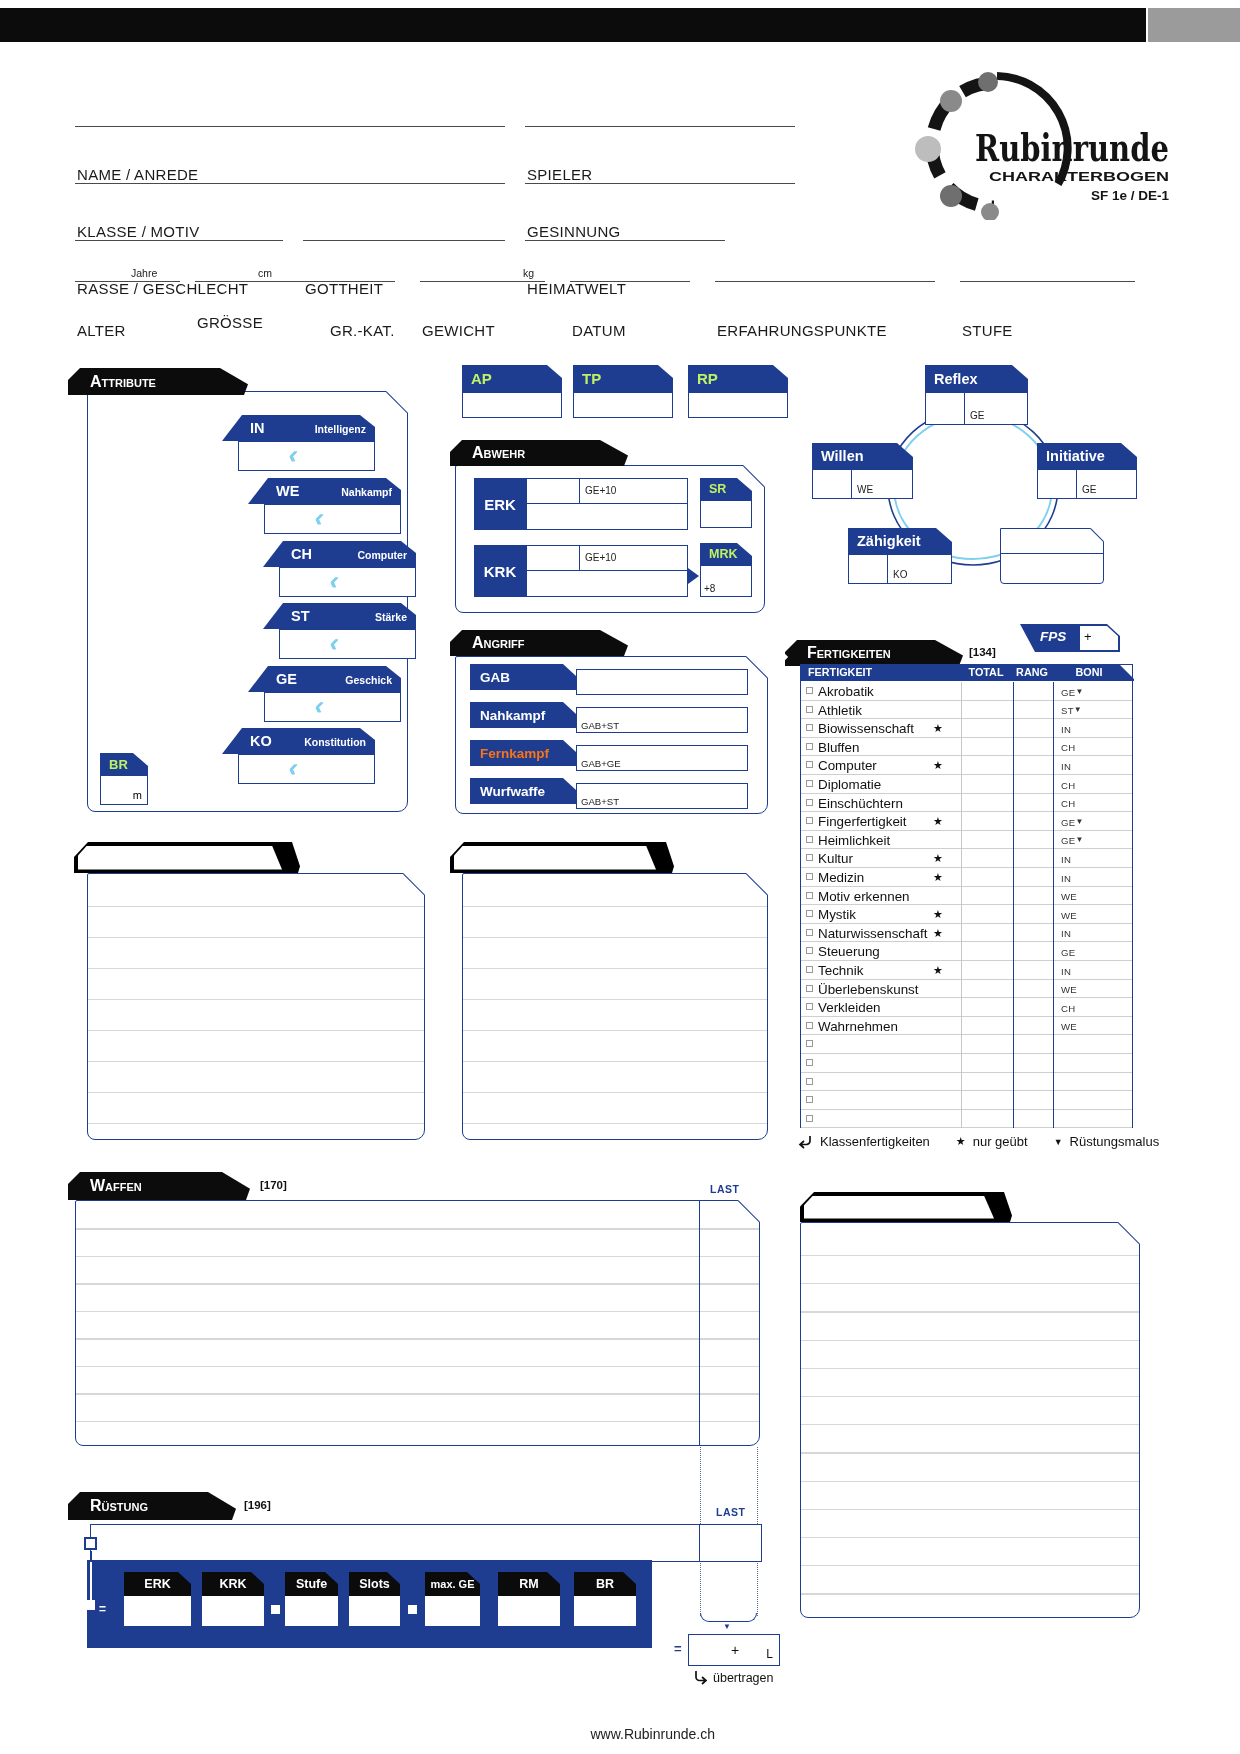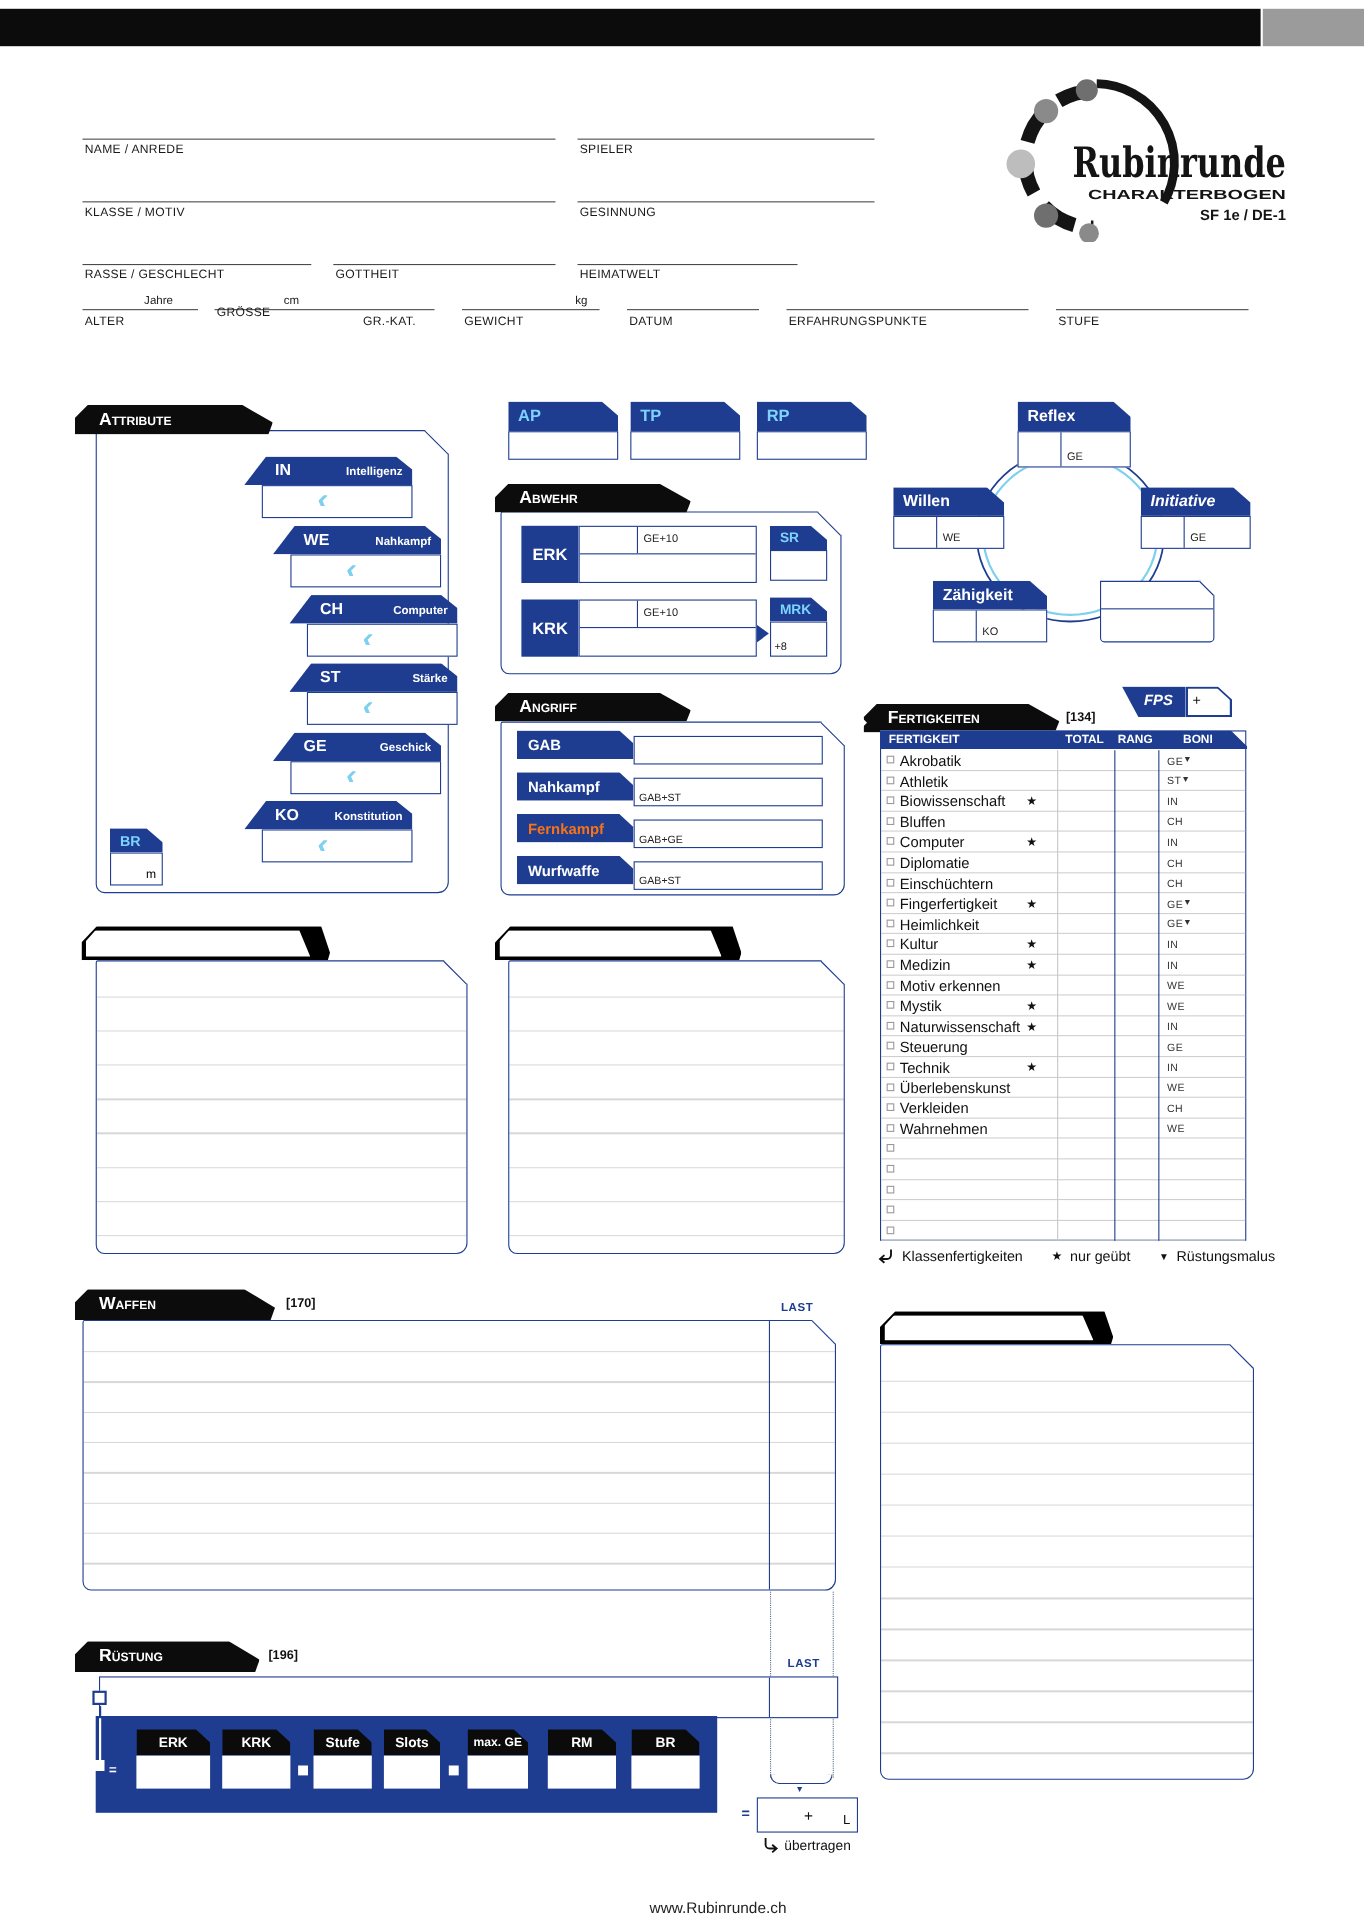--- a/index.html
+++ b/index.html
@@ -1,31 +1,31 @@
 <!DOCTYPE html>
 <html><head>
 <meta charset="utf-8">
 <style>
   :root{ --blue:#1e3d91; --lblue:#7ed0ee; --ink:#0c0c0c; --gray:#9b9b9b; }
   *{ box-sizing:border-box; }
   body{ margin:0; background:#e8e8e8; font-family:"Liberation Sans",sans-serif; }
   #page{ position:relative; width:1240px; height:1754px; margin:0 auto; background:#fff; overflow:hidden; }
   .abs{ position:absolute; }
   .line{ position:absolute; height:0; border-top:1.3px solid #4a4a4a; }
-  .flabel{ position:absolute; font-size:11px; color:#1a1a1a; letter-spacing:.3px; white-space:nowrap; }
+  .flabel{ position:absolute; font-size:15px; color:#1a1a1a; letter-spacing:.3px; white-space:nowrap;margin-top:36px; }
   .funit{ position:absolute; font-size:10.5px; color:#1a1a1a; }
   .tab{ position:absolute; background:var(--ink); color:#fff; font-weight:bold; font-variant:small-caps;
         font-size:16px; display:flex; align-items:center; padding-left:22px;
         clip-path:polygon(12px 0, calc(100% - 28px) 0, 100% 60%, calc(100% - 4px) 100%, 0 100%, 0 12px); }
   .pageref{ position:absolute; font-weight:bold; font-size:11.5px; color:#111; }
   .panel{ position:absolute; border:1.6px solid var(--blue); border-radius:2px 0 10px 8px; background:#fff; }
   .cut{ position:absolute; top:-15px; right:-15px; width:30px; height:30px; background:#fff;
         border-bottom:1.6px solid var(--blue); transform:rotate(45deg); z-index:3; }
   .ruled{ background-image:repeating-linear-gradient(to bottom,#0000 0 29.8px,#d7d7d7 29.8px 31px); background-position:0 2px; }
-  .bluehead{ position:absolute; background:var(--blue); color:#7dd3fc; font-weight:bold;
+  .bluehead{ position:absolute; background:var(--blue); color:#bef264; font-weight:bold;
         clip-path:polygon(0 0, calc(100% - 15px) 0, 100% 13px, 100% 100%, 0 100%);
         display:flex; align-items:center; padding-left:9px; }
   .whitebox{ position:absolute; background:#fff; border:1.6px solid var(--blue); }
   .attrhead{ position:absolute; background:var(--blue); color:#fff;
         clip-path:polygon(20px 0, calc(100% - 15px) 0, 100% 12px, 100% 100%, 0 100%); }
   .chev{ position:absolute; color:var(--lblue); font-weight:bold; font-size:25px; letter-spacing:-8px;
         transform:skewX(-14deg); line-height:1; }
   .vline{ position:absolute; width:0; border-left:1.5px solid var(--blue); }
   .hline{ position:absolute; height:0; border-top:1.5px solid var(--blue); }
   .gvline{ position:absolute; width:0; border-left:1px solid #c7c7c7; }
@@ -169,21 +169,21 @@
   </div>
 
   <div class="savehead" style="left:812px;top:443px;width:101px;height:26px;">
     <span>Willen</span>
   </div>
   <div class="savebody" style="left:812px;top:469px;width:101px;height:30px;">
     <span class="vline" style="left:38px;top:0;height:100%;"></span>
     <span class="saveattr" style="left:44px;bottom:3px;">WE</span>
   </div>
 
-  <div class="savehead" style="left:1037px;top:443px;width:100px;height:26px;font-style:italic;">
+  <div class="savehead" style="left:1037px;top:443px;width:100px;height:26px;">
     <span>Initiative</span>
   </div>
   <div class="savebody" style="left:1037px;top:469px;width:100px;height:30px;">
     <span class="vline" style="left:38px;top:0;height:100%;"></span>
     <span class="saveattr" style="left:44px;bottom:3px;">GE</span>
   </div>
 
   <div class="savehead" style="left:848px;top:528px;width:104px;height:26px;">
     <span>Zähigkeit</span>
   </div>

